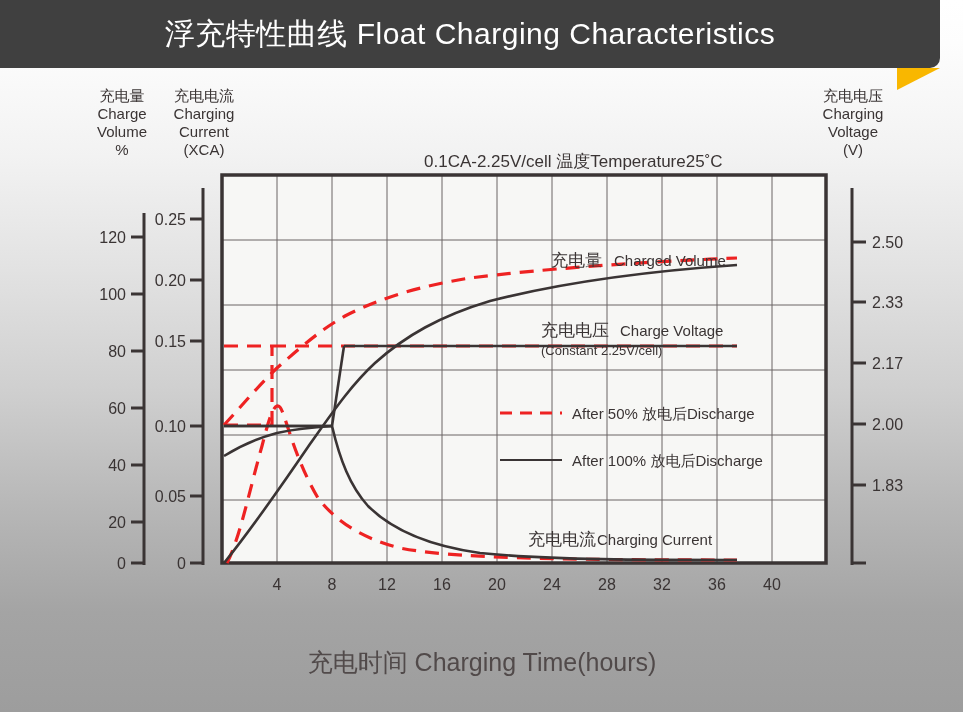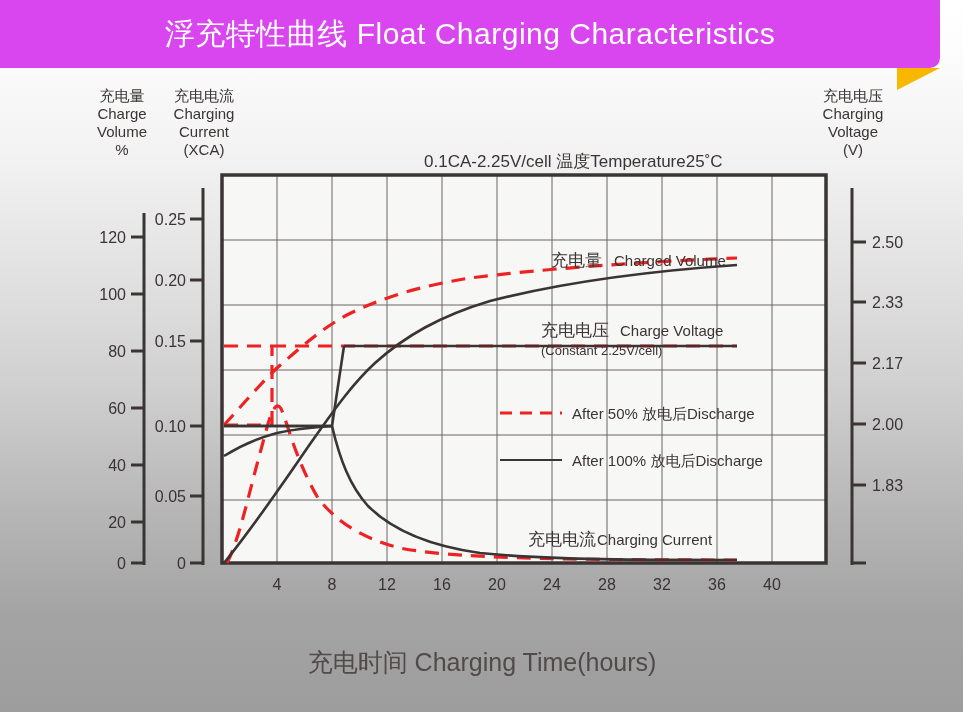--- a/index.html
+++ b/index.html
@@ -4,21 +4,21 @@
 <style>
   html,body{margin:0;padding:0;}
   body{
     width:963px;height:712px;overflow:hidden;
     font-family:"Liberation Sans","DejaVu Sans",sans-serif;
     background:linear-gradient(to bottom,#ffffff 0%,#fdfdfd 6%,#f2f2f2 22%,#e2e2e2 38%,#cfcfcf 55%,#b6b6b6 72%,#a4a4a4 86%,#9d9d9d 100%);
     position:relative;
   }
   #banner{
     position:absolute;left:0;top:0;width:940px;height:68px;
-    background:#d946ef;border-radius:0 0 10px 0;
+    background:#404040;border-radius:0 0 10px 0;
   }
   #banner-tail{
     position:absolute;left:897px;top:68px;width:0;height:0;
     border-left:0 solid transparent;
     border-top:22px solid #f9b700;
     border-right:43px solid transparent;
   }
   #banner-title{
     position:absolute;left:0;top:0;width:940px;height:68px;
     display:flex;align-items:center;justify-content:center;

